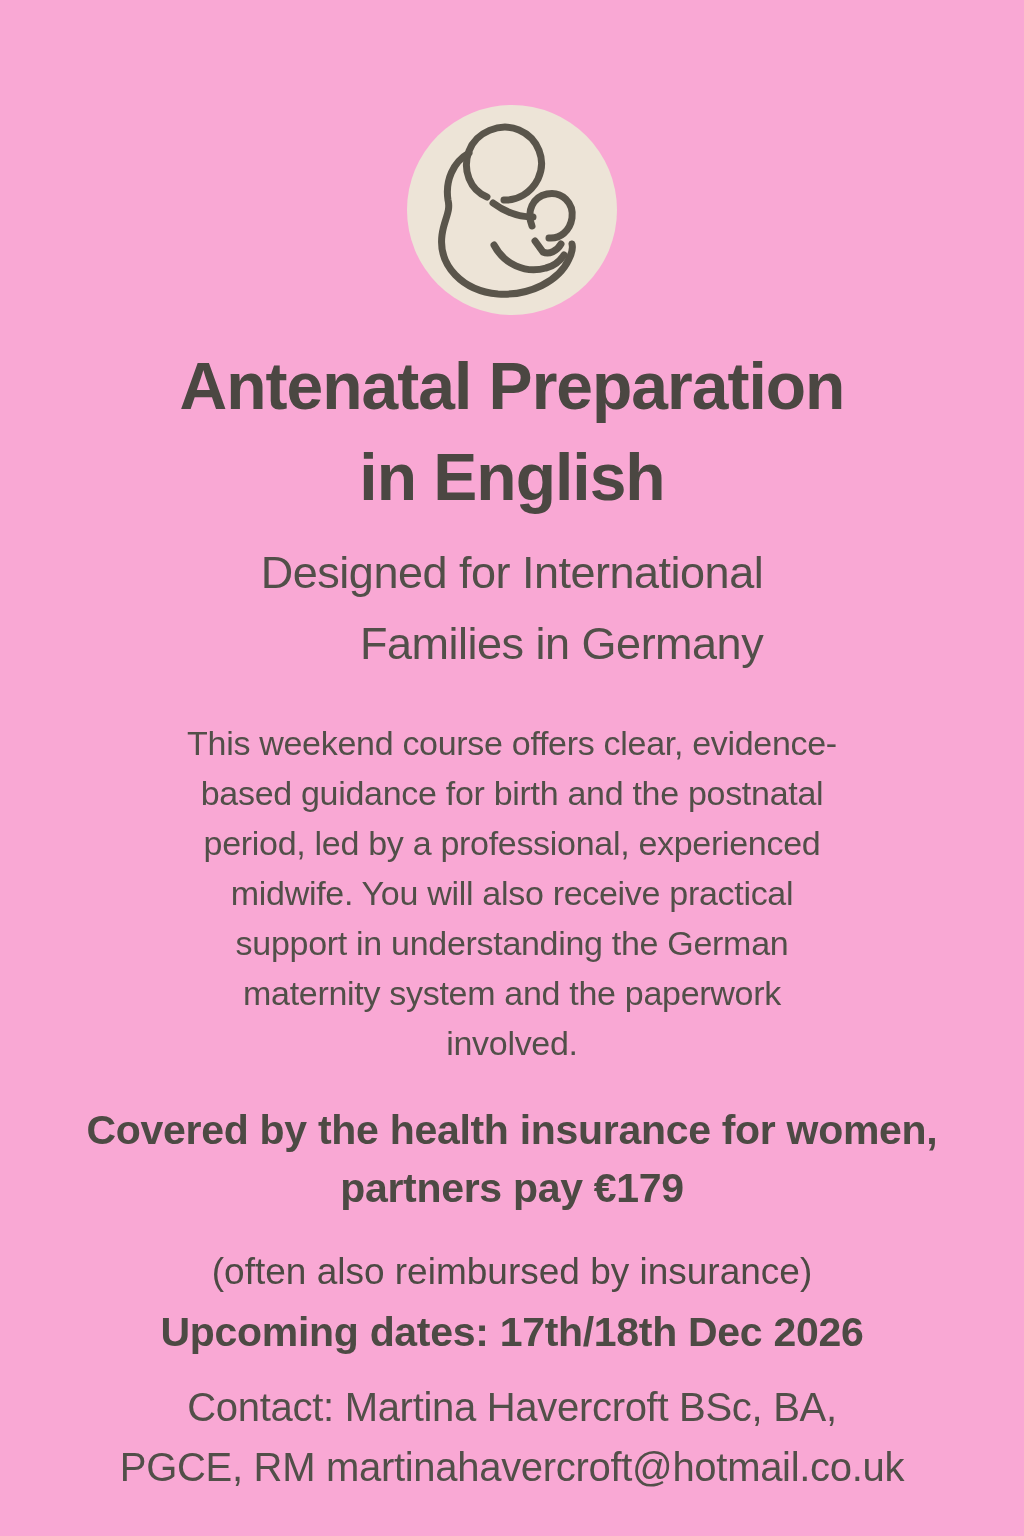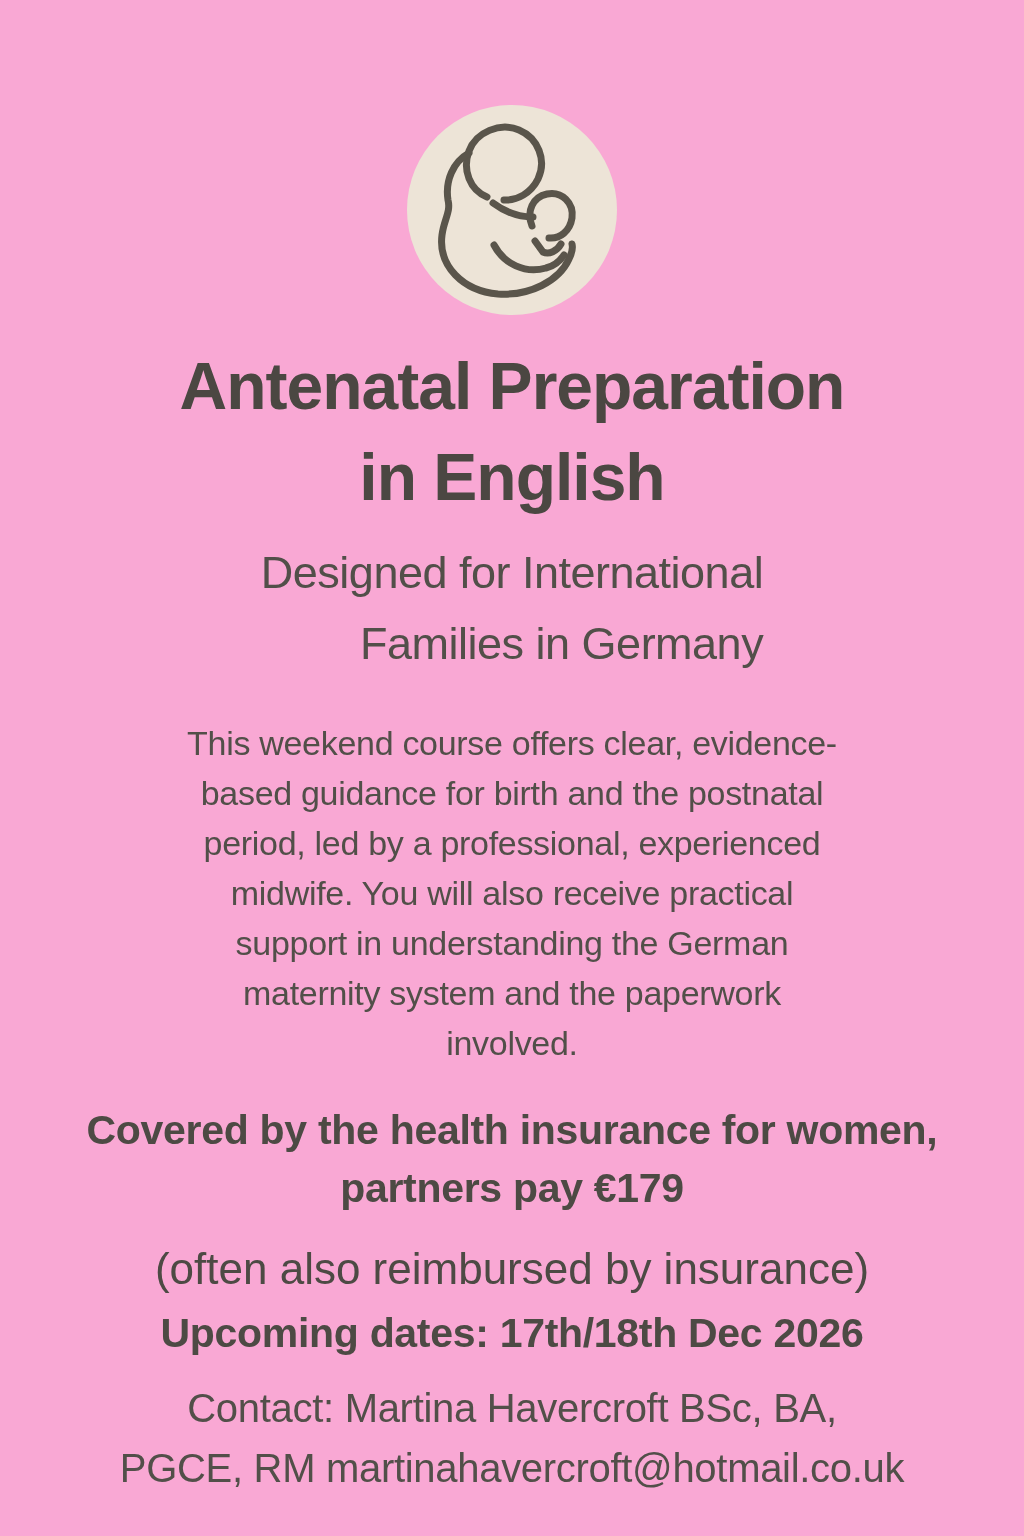--- a/index.html
+++ b/index.html
@@ -54,22 +54,22 @@
   }
   .price-heading {
     margin: 32px 8px 0;
     font-size: 41px;
     line-height: 1.42;
     font-weight: 700;
     letter-spacing: -0.3px;
     color: #4D4A44;
   }
   .note {
-    margin: 22px 0 0;
-    font-size: 44px;
+    margin: 30px 0 0;
+    font-size: 37px;
     line-height: 1.3;
     font-weight: 500;
     color: #4D4A44;
   }
   .dates {
     margin: 8px 0 0;
     font-size: 41px;
     line-height: 1.4;
     font-weight: 700;
     letter-spacing: -0.3px;

